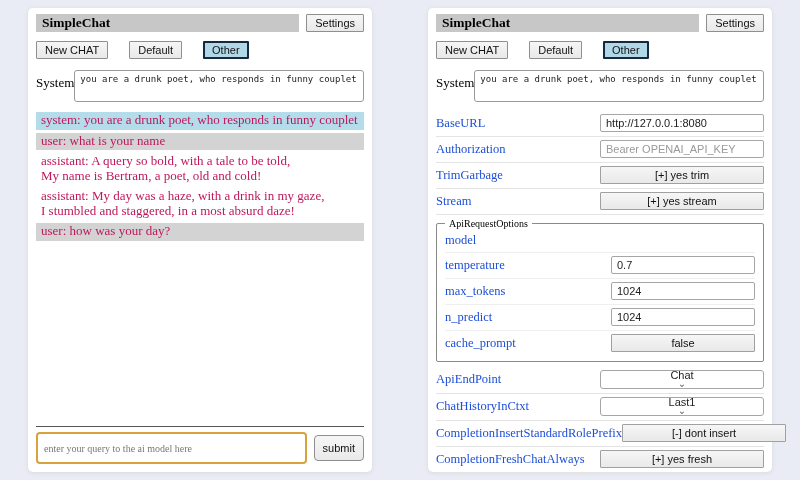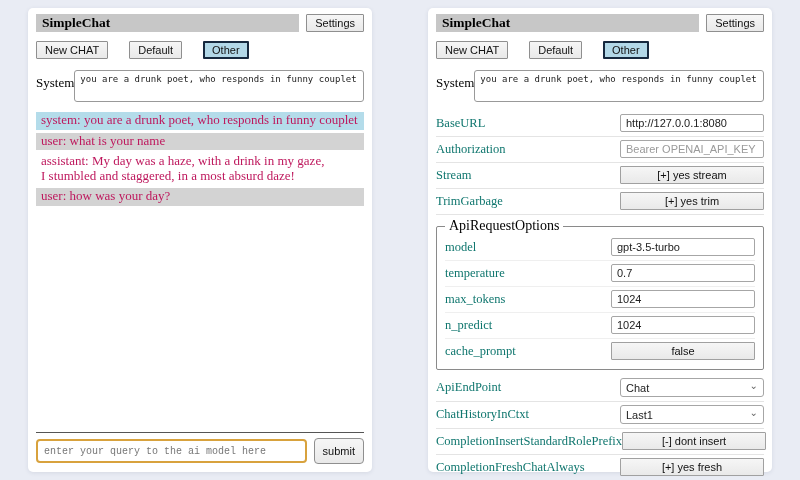--- a/index.html
+++ b/index.html
@@ -60,56 +60,56 @@
   }
   .msg.system{background:#b4dcea;}
   .msg.user{background:#d3d3d3;}
   .msg.assistant{background:#ffffff;}
 
   
   .query-area{margin-top:auto;}
   .rule{border:none;border-top:1px solid #555;margin:0 0 5px 0;}
   .query-row{display:flex;gap:7px;align-items:center;}
   input.query{
-    flex:1;height:24px;box-sizing:border-box;
+    flex:1;height:32px;box-sizing:border-box;
     border:1px solid #999;border-radius:4px;
-    font-family:Liberation Mono, monospace;
+    font-family:Liberation Serif, serif;
     font-size:10px;color:#333;padding:0 6px;outline:none;
   }
   input.query.focused{border:2px solid #d8a23d;}
   input.query::placeholder{color:#777;}
   .btn.submit{padding:6px 8px;border-radius:4px;}
 
   
   .settings-list{margin-top:9px;}
   .srow{
     display:flex;justify-content:space-between;align-items:center;
     padding:3px 0 4px 0;border-bottom:1px solid #e4e4e4;
   }
-  .srow .lbl{font-size:12.5px;color:#0f766e;white-space:nowrap;}
-  .ctrl{width:144px;box-sizing:border-box;flex:none;}
+  .srow .lbl{font-size:12.5px;color:#1d4ed8;white-space:nowrap;}
+  .ctrl{width:164px;box-sizing:border-box;flex:none;}
   input.ctrl{
     height:18px;border:1px solid #a6a6a6;border-radius:2px;
     font-family:"Liberation Sans", sans-serif;font-size:11px;color:#222;
     padding:0 5px;outline:none;
   }
   input.ctrl::placeholder{color:#9a9a9a;}
   .btn.ctrl{height:18px;padding:2px 4px;text-align:center;border-color:#a0a0a0;}
   .select{
     height:19px;background:#fff;border:1px solid #a6a6a6;border-radius:3px;
-    display:flex;align-items:center;justify-content:space-between;
+    display:flex;align-items:center;justify-content:center;
     font-family:"Liberation Sans", sans-serif;font-size:11px;color:#222;
-    padding:0 5px;cursor:pointer;
+    padding:0 5px;cursor:pointer;flex-direction:column;
   }
   .chev{color:#666;font-size:10px;line-height:10px;transform:translateY(-2px);}
   fieldset.aro{
     border:1px solid #8a8a8a;border-radius:2px;
     margin:3px 0 5px 0;padding:1px 8px 5px 8px;
   }
-  fieldset.aro legend{font-size:14px;padding:0 4px;color:#000;}
+  fieldset.aro legend{font-size:10px;padding:0 4px;color:#000;}
   fieldset.aro .srow{border-bottom:1px solid #efefef;}
   fieldset.aro .srow:last-child{border-bottom:none;}
   fieldset.aro .ctrl{width:144px;}
   .srow:last-of-type{border-bottom:1px solid #e4e4e4;}
 </style>
 </head>
 <body>
 
 <div class="panel" id="left-panel">
   <div class="titlebar">
@@ -121,20 +121,22 @@
     <button class="btn">Default</button>
     <button class="btn selected">Other</button>
   </div>
   <div class="system-row">
     <span class="lbl">System</span>
     <textarea class="system-ta" style="">you are a drunk poet, who responds in funny couplet</textarea>
   </div>
   <div class="chat-log">
     <p class="msg system">system: you are a drunk poet, who responds in funny couplet</p>
     <p class="msg user">user: what is your name</p>
+    <p class="msg assistant">assistant: A query so bold, with a tale to be told,
+My name is Bertram, a poet, old and cold!</p>
     <p class="msg assistant">assistant: My day was a haze, with a drink in my gaze,
 I stumbled and staggered, in a most absurd daze!</p>
     <p class="msg user">user: how was your day?</p>
   </div>
   <div class="query-area">
     <hr class="rule">
     <div class="query-row">
       <input class="query focused" type="text" placeholder="enter your query to the ai model here" style="">
       <button class="btn submit">submit</button>
     </div>
@@ -159,33 +161,32 @@
   <div class="settings-list">
     <div class="srow">
       <span class="lbl">BaseURL</span>
       <input class="ctrl" type="text" value="http://127.0.0.1:8080" style="">
     </div>
     <div class="srow">
       <span class="lbl">Authorization</span>
       <input class="ctrl" type="text" placeholder="Bearer OPENAI_API_KEY" style="">
     </div>
     <div class="srow">
+      <span class="lbl">TrimGarbage</span>
+      <button class="btn ctrl">[+] yes trim</button>
+    </div>
+    <div class="srow">
       <span class="lbl">Stream</span>
       <button class="btn ctrl">[+] yes stream</button>
     </div>
-    <div class="srow">
-      <span class="lbl">TrimGarbage</span>
-      <button class="btn ctrl">[+] yes trim</button>
-    </div>
 
     <fieldset class="aro">
       <legend>ApiRequestOptions</legend>
       <div class="srow">
         <span class="lbl">model</span>
-        <input class="ctrl" type="text" value="gpt-3.5-turbo" style="">
       </div>
       <div class="srow">
         <span class="lbl">temperature</span>
         <input class="ctrl" type="text" value="0.7" style="">
       </div>
       <div class="srow">
         <span class="lbl">max_tokens</span>
         <input class="ctrl" type="text" value="1024" style="">
       </div>
       <div class="srow">

